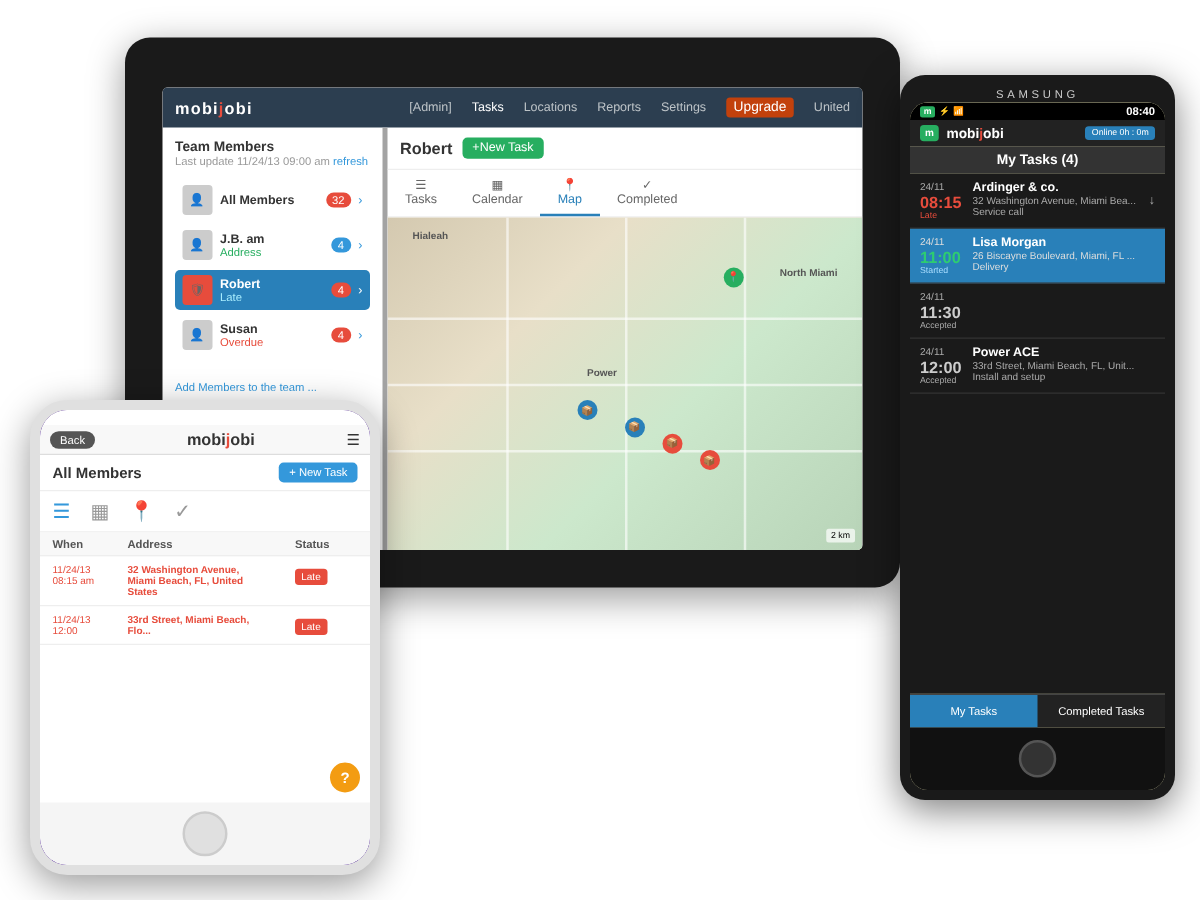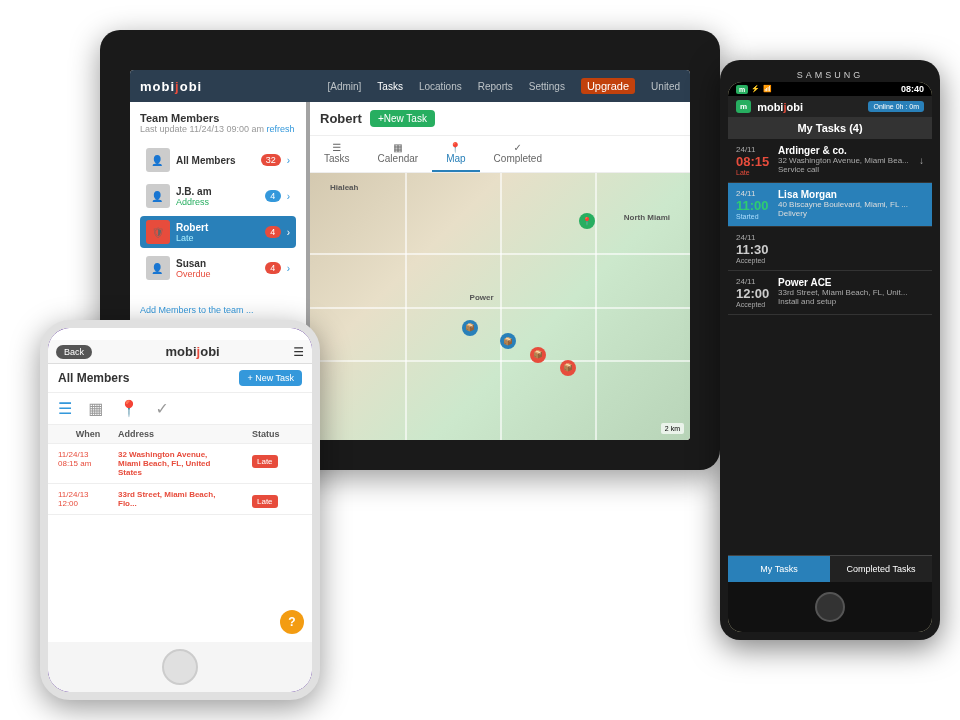--- a/index.html
+++ b/index.html
@@ -378,21 +378,21 @@
       background: #333;
       border-radius: 50%;
       margin: 4px auto;
       border: 2px solid #555;
     }
 
     
     .iphone {
       position: absolute;
       bottom: 20px;
-      left: 40px;
+      left: 24px;
       width: 280px;
       height: 380px;
       background: #4c1d95;
       border-radius: 30px;
       box-shadow: 0 8px 30px rgba(0,0,0,0.4);
       border: 8px solid #e0e0e0;
       display: flex;
       flex-direction: column;
       overflow: hidden;
     }
@@ -479,21 +479,21 @@
       display: flex;
       padding: 4px 10px;
       background: #f8f8f8;
       border-bottom: 1px solid #eee;
     }
     .iphone-col {
       font-size: 9px;
       font-weight: bold;
       color: #555;
     }
-    .iphone-col.when { width: 60px; text-align: center; }
+    .iphone-col.when { width: 60px; }
     .iphone-col.address { flex: 1; }
     .iphone-col.status { width: 50px; }
     .iphone-rows {
       flex: 1;
       overflow: hidden;
       position: relative;
     }
     .iphone-row {
       display: flex;
       padding: 6px 10px;
@@ -729,21 +729,21 @@
       </div>
 
       <div class="android-task active">
         <div style="min-width:30px;">
           <div class="android-task-date">24/11</div>
           <div class="android-task-time">11:00</div>
           <div class="android-task-status">Started</div>
         </div>
         <div class="android-task-info">
           <div class="android-task-name">Lisa Morgan</div>
-          <div class="android-task-addr">40 Biscayne Boulevard, Miami, FL ...</div>
+          <div class="android-task-addr">26 Biscayne Boulevard, Miami, FL ...</div>
           <div class="android-task-type">Delivery</div>
         </div>
       </div>
 
       <div class="android-task">
         <div style="min-width:30px;">
           <div class="android-task-date">24/11</div>
           <div class="android-task-time" style="color:#ccc;font-size:13px;font-weight:bold;">11:30</div>
           <div class="android-task-status" style="color:#aaa;">Accepted</div>
         </div>

